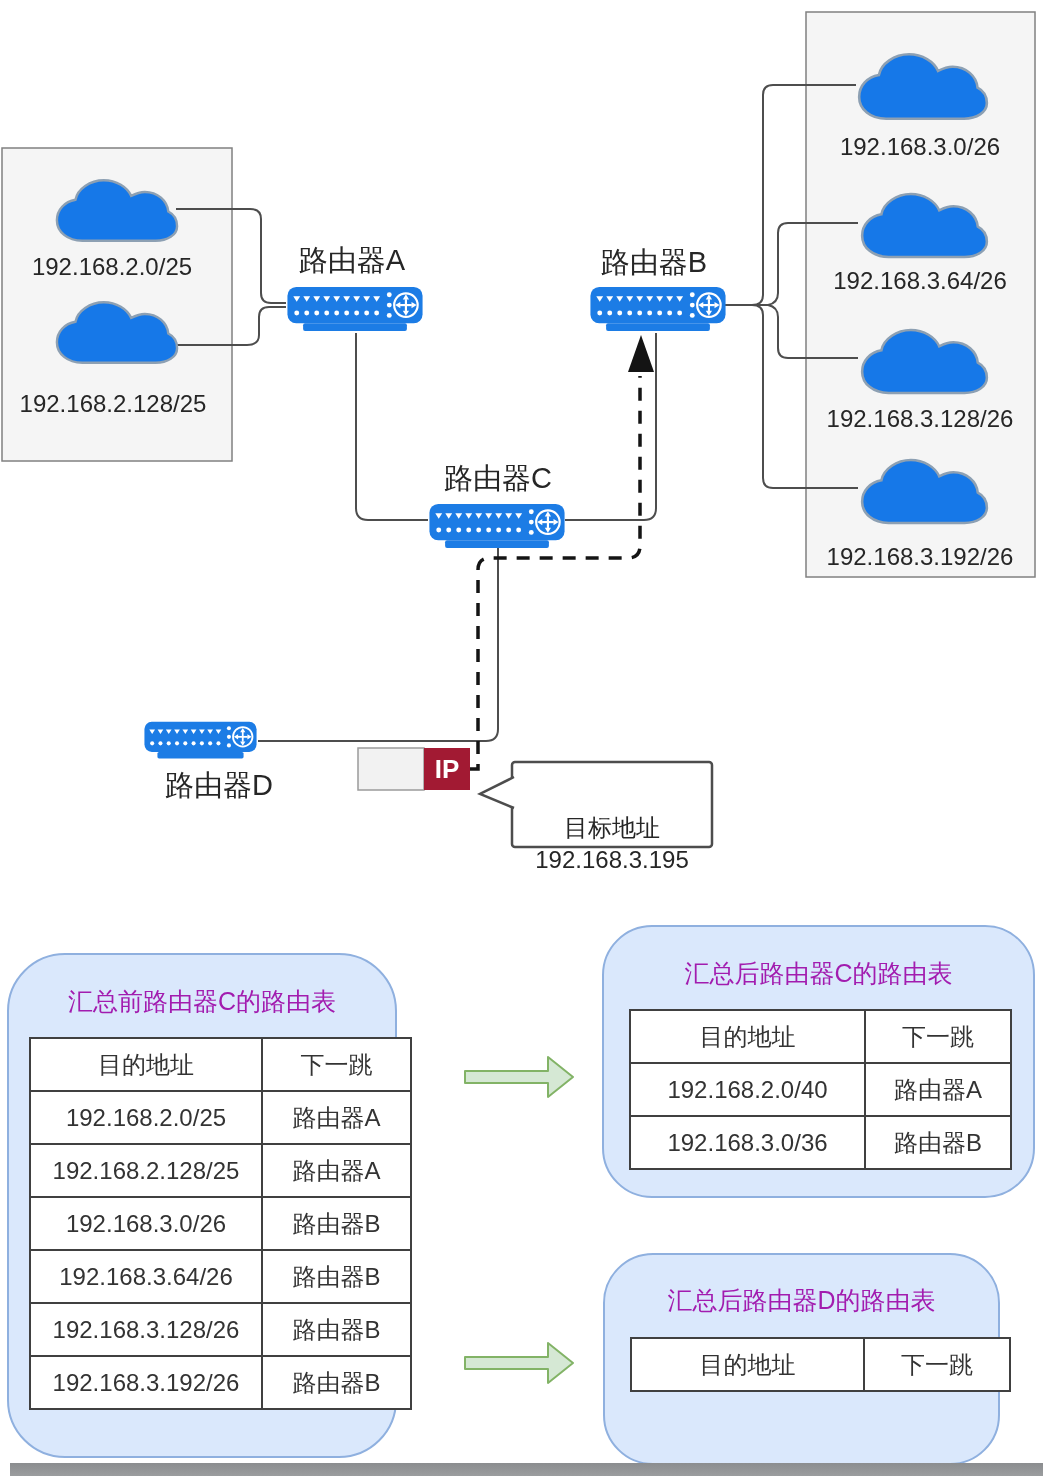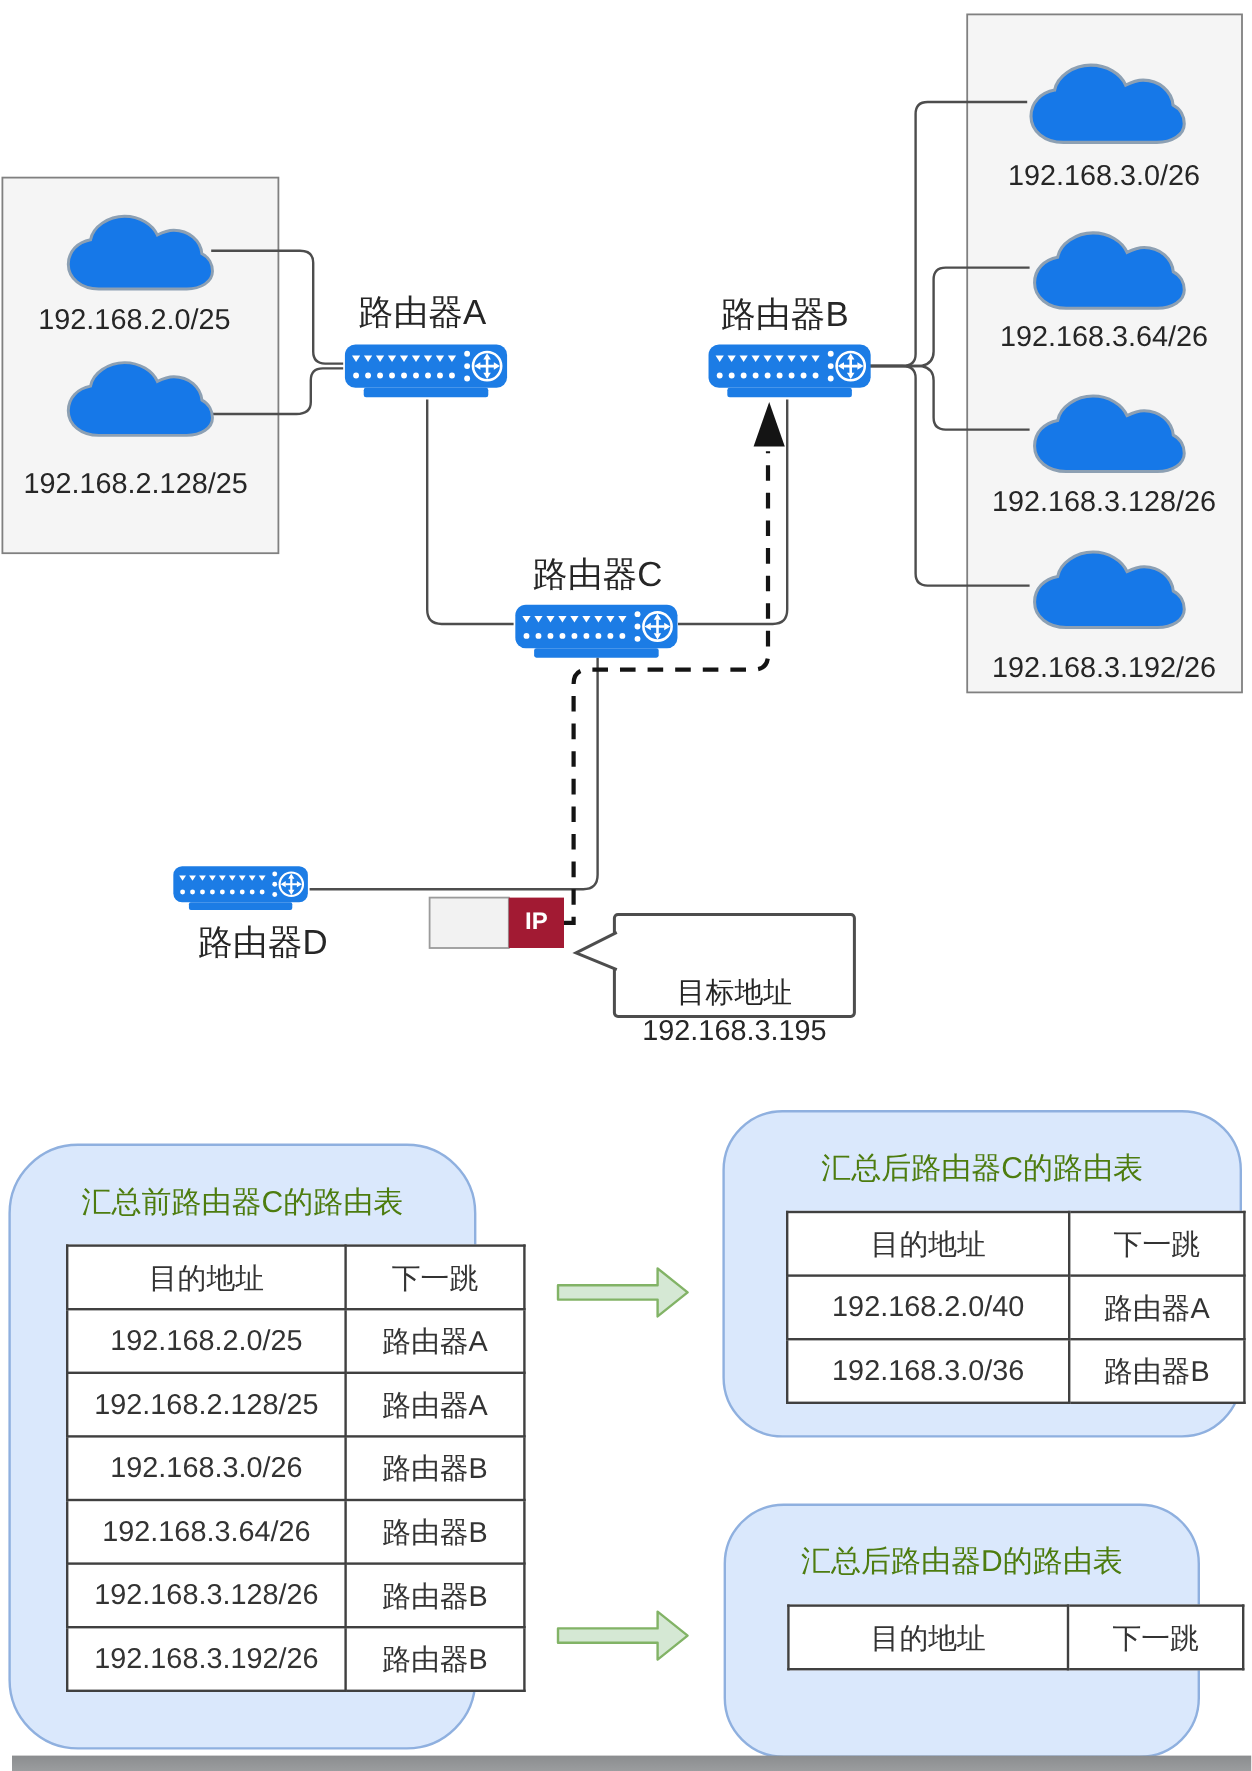--- a/index.html
+++ b/index.html
@@ -17,26 +17,26 @@
   .rbody{fill:var(--router-fill);}
   .rwhite{fill:#ffffff;}
   .rline{stroke:#ffffff;stroke-width:2.2;fill:none;}
   .garrow{fill:var(--arrow-fill);stroke:var(--arrow-stroke);stroke-width:2;stroke-linejoin:round;}
   .callout-box{fill:#ffffff;stroke:var(--callout-stroke);stroke-width:2.5;}
   .pkt-gray{fill:var(--packet-gray);stroke:var(--packet-gray-stroke);stroke-width:1.5;}
   .pkt-red{fill:var(--packet-red);}
   
   .lbl{position:absolute;transform:translate(-50%,-50%);font-size:24px;color:var(--text);white-space:nowrap;}
   .lbl-lg{font-size:29px;}
-  .ip-lbl{font-size:20px;font-weight:bold;color:#ffffff;}
+  .ip-lbl{font-size:26px;font-weight:bold;color:#ffffff;}
   .callout-text{line-height:32px;text-align:center;font-size:24px;margin-top:40px;}
   
   .panel{position:absolute;background:var(--panel-fill);border:2px solid var(--panel-stroke);box-sizing:border-box;}
-  .panel-title{position:absolute;left:0;right:0;text-align:center;font-size:25px;color:#4d7c0f;white-space:nowrap;}
-  .rtable{position:absolute;border-collapse:collapse;background:#ffffff;table-layout:fixed;margin-left:26px;}
+  .panel-title{position:absolute;left:0;right:0;text-align:center;font-size:25px;color:#a21caf;white-space:nowrap;}
+  .rtable{position:absolute;border-collapse:collapse;background:#ffffff;table-layout:fixed;}
   .rtable th,.rtable td{
     border:2px solid var(--table-border);height:51px;text-align:center;vertical-align:middle;
     font-size:24px;font-weight:normal;color:#333333;padding:0;white-space:nowrap;
   }
   .bottom-bar{position:absolute;background:linear-gradient(#8b8d8f,#9b9d9f);}
 </style>
 </head>
 <body>
 
 <div class="stage">

